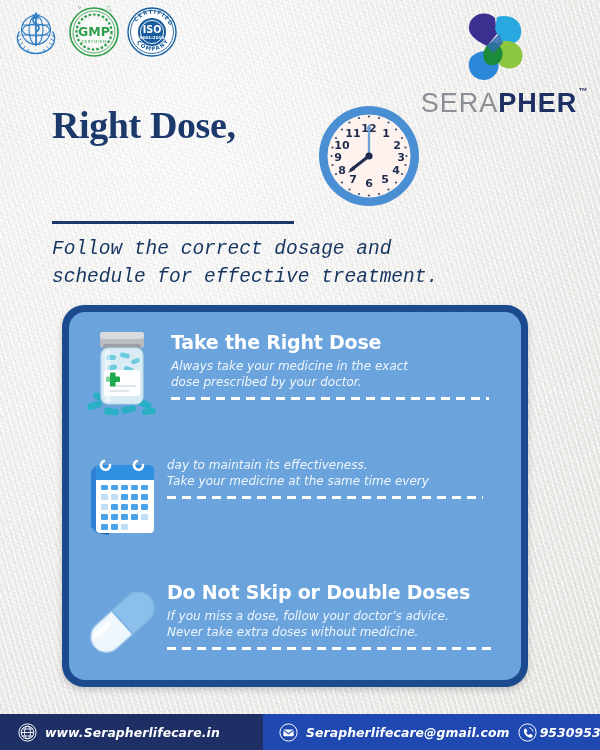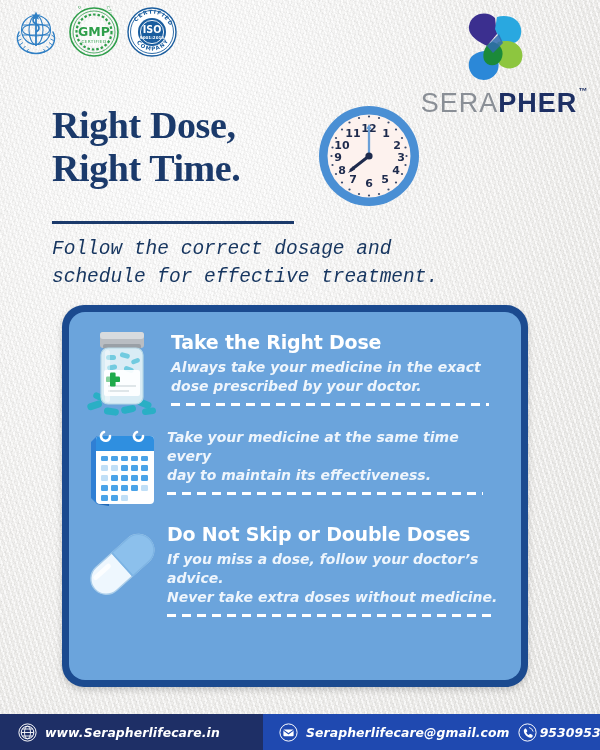--- a/index.html
+++ b/index.html
@@ -62,33 +62,33 @@
 
   
   .card {
     position:absolute; left:62px; top:305px; width:466px; height:382px;
     background:#1b4a8f; border-radius:22px; padding:7px; z-index:5;
     box-shadow:0 3px 7px rgba(0,0,0,0.18);
   }
   .card-inner {
     width:100%; height:100%; background:#6ba4dc; border-radius:16px;
     padding:12px 16px 10px 10px; display:flex; flex-direction:column;
-    justify-content:flex-start;
+    justify-content:space-between;
   }
   .tip { display:flex; align-items:flex-start; gap:6px; }
   .tip-icon { width:86px; min-width:86px; height:96px; position:relative; }
   .tip-body { flex:1; padding-top:8px; }
   .tip-title {
     font-family:"DejaVu Sans", sans-serif;
     font-size:19px; font-weight:700; color:#ffffff; line-height:1.1; margin-bottom:5px;
     letter-spacing:-0.2px;
   }
   .tip-text {
     font-family:"DejaVu Sans", sans-serif;
-    font-style:italic; font-size:14px; line-height:1.35; color:#eef5fc; font-weight:700;
+    font-style:italic; font-size:12px; line-height:1.35; color:#eef5fc; font-weight:400;
   }
   .dashes { margin-top:7px; height:3px;
     background:repeating-linear-gradient(to right,#ffffff 0 9px, transparent 9px 15px); }
   .t1 .dashes { width:318px; }
   .t2 .dashes { width:316px; }
   .t3 .dashes { width:330px; }
   .t2 .tip-body, .t3 .tip-body { margin-left:-4px; }
 
   
   .footer { position:absolute; left:0; bottom:0; width:508px; height:36px; display:flex; z-index:6;}
@@ -182,21 +182,20 @@
         <path d="M30 34 L42 22 L46 31 L36 41 Z" fill="#2f6bb0" opacity="0.85"></path>
       </svg>
     </div>
     <div class="brand-word">
       <span class="bw-sera">SERA</span><span class="bw-pher">PHER</span><span class="bw-tm">™</span>
     </div>
   </div>
 
   <div class="headline">
     <h1>Right Dose,</h1>
-    <h1>Right Time.</h1>
   </div>
   <div class="rule"></div>
   <div class="subtitle">Follow the correct dosage and schedule for effective treatment.</div>
 
   <div class="clock">
     <svg viewBox="0 0 104 104" width="104" height="104">
       <circle cx="52" cy="52" r="50" fill="#4a8fd4"></circle>
       <circle cx="52" cy="52" r="41.5" fill="#fdf2ee"></circle>
       <g fill="#3a4a6b">
         <circle cx="52" cy="12.5" r="1.1"></circle>
@@ -328,22 +327,22 @@
               <rect x="52" y="65" width="7" height="6" rx="1.2"></rect>
               <rect x="62" y="65" width="7" height="6" rx="1.2" opacity="0.35"></rect>
 
               <rect x="22" y="75" width="7" height="6" rx="1.2"></rect>
               <rect x="32" y="75" width="7" height="6" rx="1.2"></rect>
               <rect x="42" y="75" width="7" height="6" rx="1.2" opacity="0.35"></rect>
             </g>
           </svg>
         </div>
         <div class="tip-body">
+          <div class="tip-text">day to maintain its effectiveness.</div>
           <div class="tip-text">Take your medicine at the same time every</div>
-          <div class="tip-text">day to maintain its effectiveness.</div>
           <div class="dashes"></div>
         </div>
       </div>
 
       <div class="tip t3">
         <div class="tip-icon">
           <svg viewBox="0 0 86 96" width="86" height="96">
             <g transform="rotate(-42 43 48)">
               <rect x="6" y="33" width="74" height="31" rx="15.5" fill="#eef7fe" stroke="#a9cdea" stroke-width="1.4"></rect>
               <path d="M43 33 H64.5 a15.5 15.5 0 0 1 0 31 H43 Z" fill="#8cc0ec"></path>

